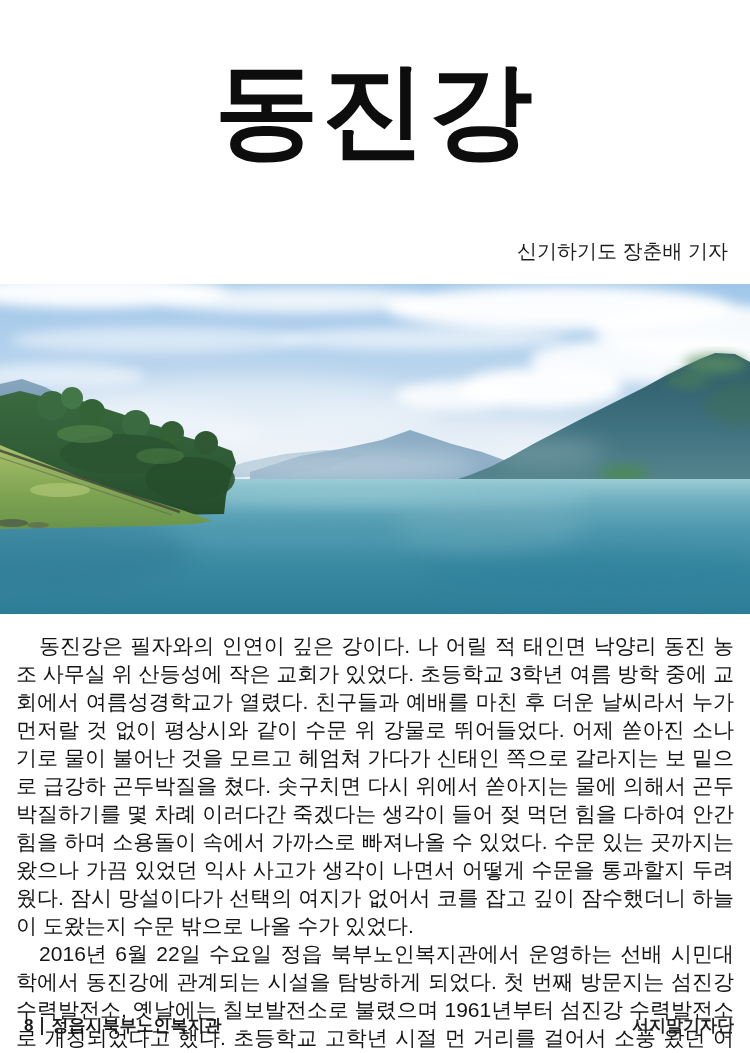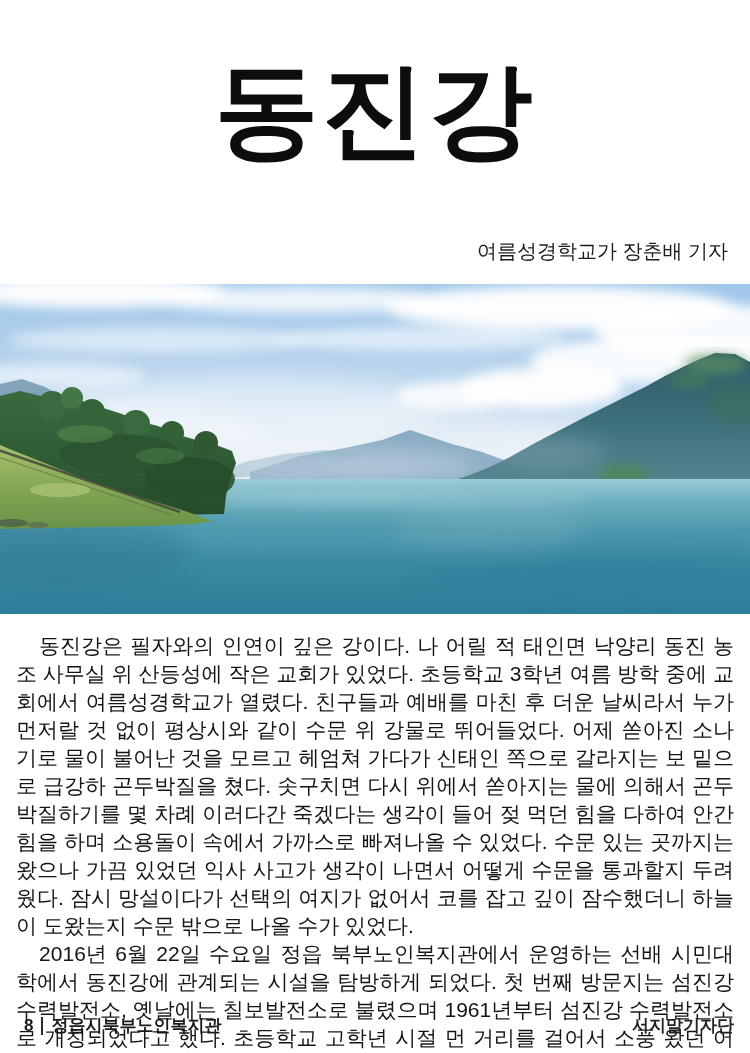--- a/index.html
+++ b/index.html
@@ -64,21 +64,21 @@
   }
   .footer-right{font-weight:700;color:#222;}
 </style>
 </head>
 <body>
 
 <div class="page">
 
   <h1 class="title">동진강</h1>
 
-  <div class="byline">여름성경학교가 장춘배 기자</div>
+  <div class="byline">신기하기도 장춘배 기자</div>
 
   <div class="photo" role="img" aria-label="lake and mountains landscape">
     <svg width="750" height="330" viewBox="0 0 750 330" xmlns="http://www.w3.org/2000/svg">
       <defs>
         <linearGradient id="skyG" x1="0" y1="0" x2="0" y2="1">
           <stop offset="0%" stop-color="#9fc6e9"></stop>
           <stop offset="45%" stop-color="#bcd6ee"></stop>
           <stop offset="78%" stop-color="#d8e5f1"></stop>
           <stop offset="100%" stop-color="#e3ecf4"></stop>
         </linearGradient>

